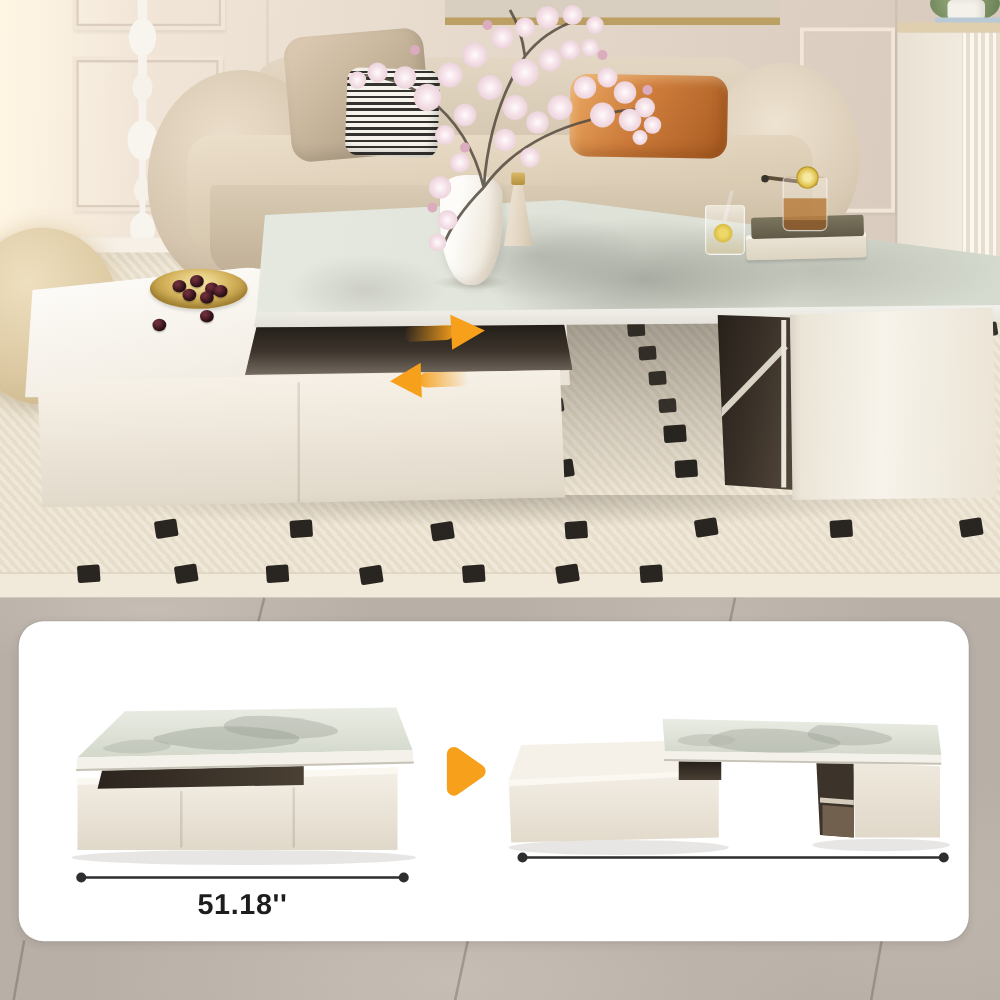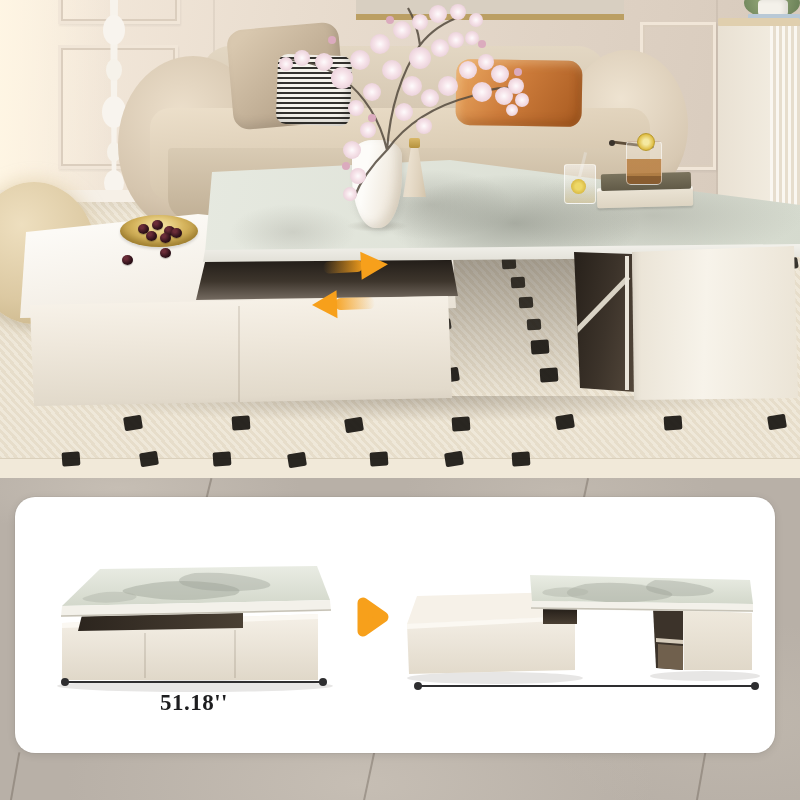--- a/index.html
+++ b/index.html
@@ -356,21 +356,21 @@
       <polygon points="253,86 278,88 278,112 253,110" fill="#70604d"></polygon>
       <polygon points="278,52 347,55 347,112 279,112" fill="url(#rBase2)"></polygon>
       <polygon points="125,17 345,22 348,46 127,43" fill="url(#rMarble)"></polygon>
       <path d="M180,26 q45,-4 80,6 q18,6 -8,10 q-50,6 -85,-3 q-15,-6 13,-13z" fill="#a2a79b" opacity=".45"></path>
       <path d="M250,22 q30,0 55,8 q10,4 -6,7 q-35,4 -55,-4 q-8,-5 6,-11z" fill="#9ba095" opacity=".4"></path>
       <path d="M140,32 q18,-5 38,-1 q10,2 1,6 q-20,4 -38,0 q-7,-2 -1,-5z" fill="#b0b4a8" opacity=".45"></path>
       <polygon points="127,43 348,46 348,54 126,51" fill="#f3f1ea"></polygon>
       <line x1="126" y1="50" x2="348" y2="53" stroke="#c6c2b6" stroke-width="1.5"></line>
     </svg>
 
-    <div class="dim" style="left:48px;top:184px;width:262px;font-family:Liberation Serif, serif;">
+    <div class="dim" style="left:48px;top:204px;width:262px;">
       <div class="dim-line"></div>
       <div class="dim-label">51.18''</div>
     </div>
     <div class="dim" style="left:401px;top:188px;width:341px;">
       <div class="dim-line"></div>
     </div>
   </div>
 
 </div>
 

